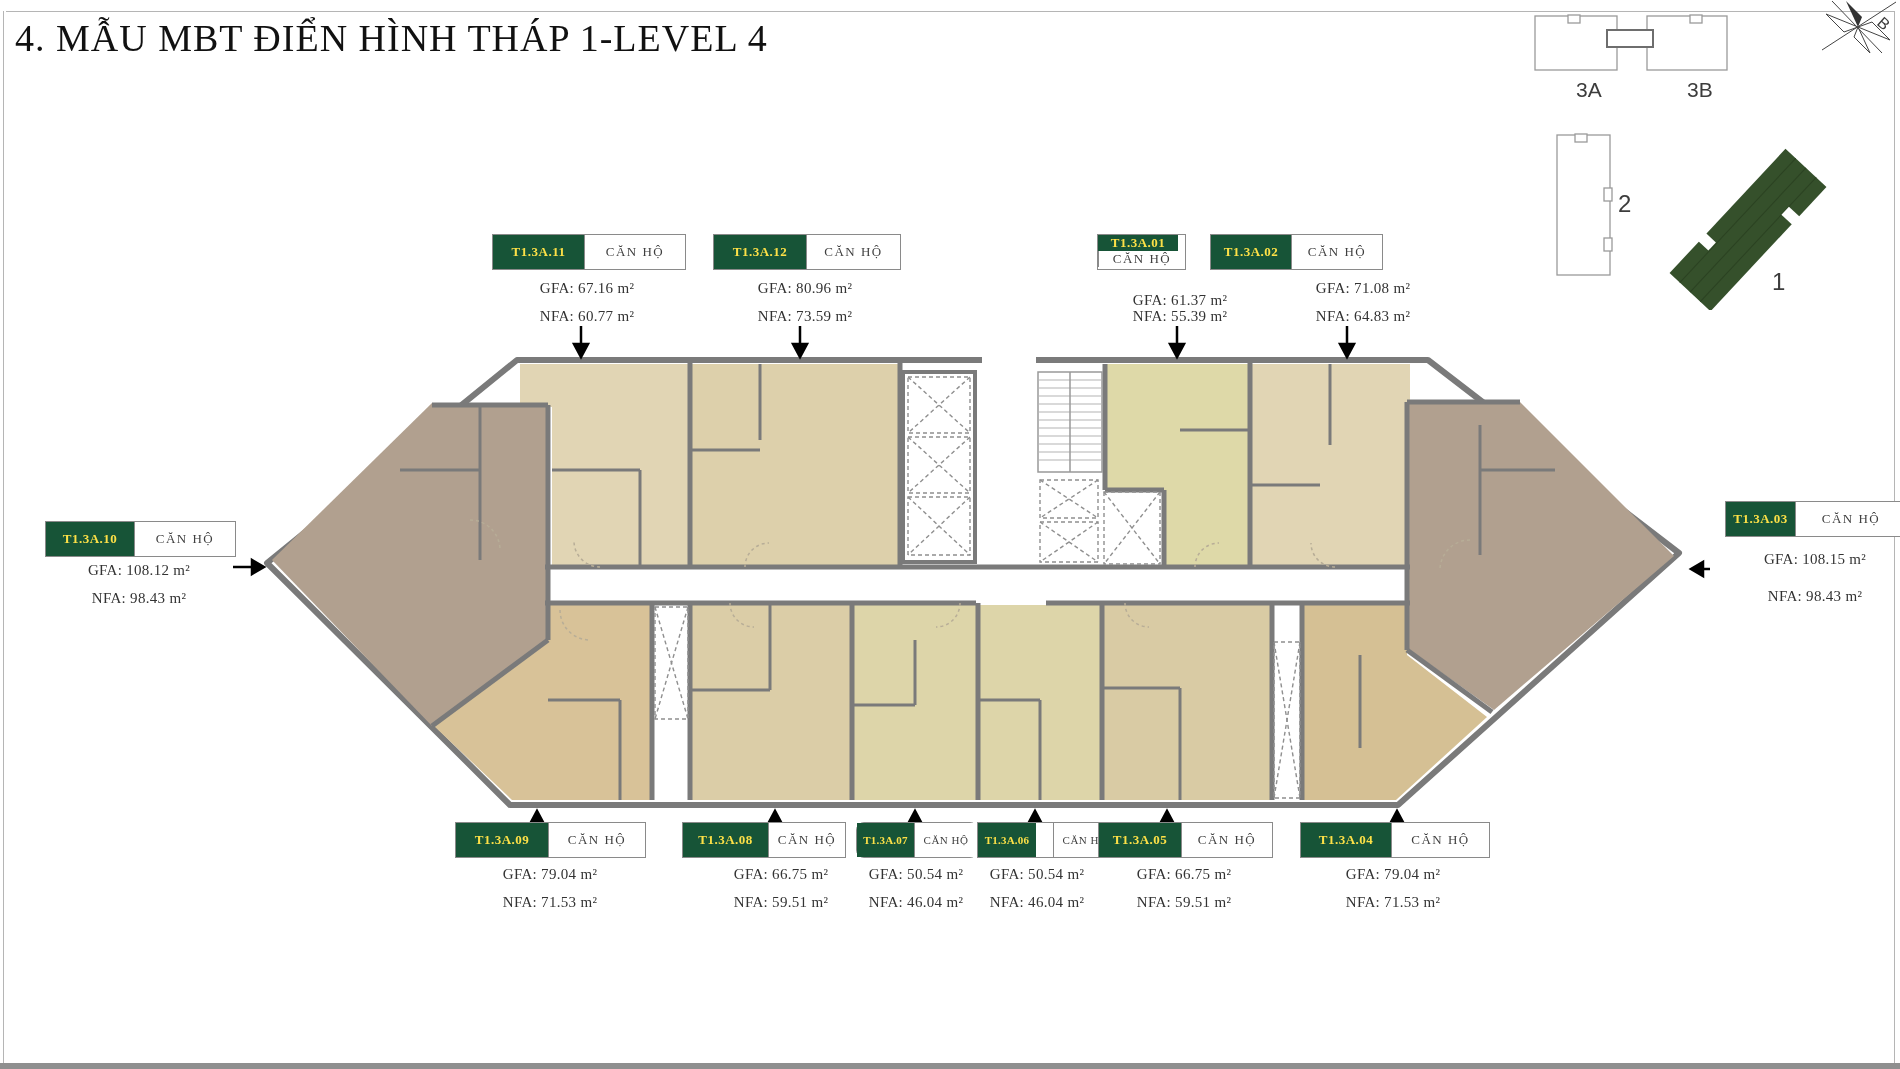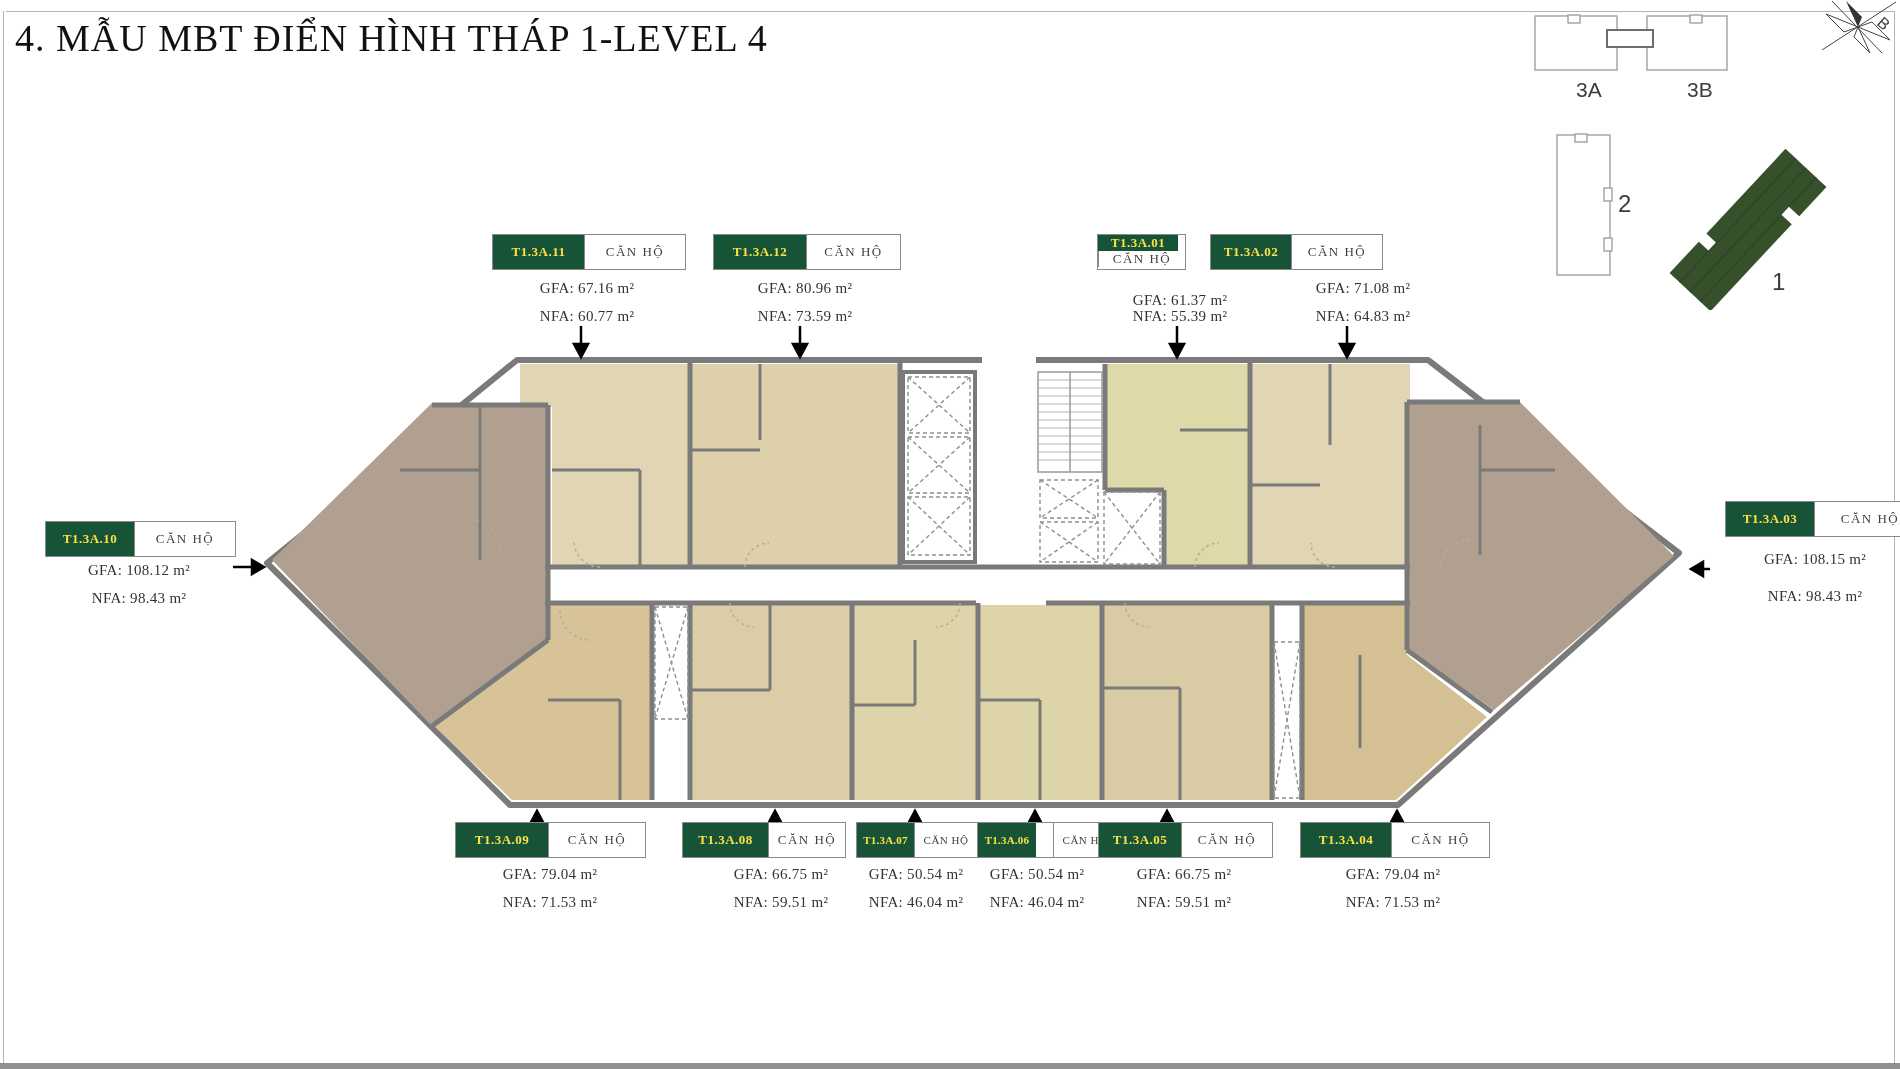--- a/index.html
+++ b/index.html
@@ -283,41 +283,41 @@
   <div class="area" style="left:1263px;top:308px">NFA: 64.83 m²</div>
 
   <div class="badge" style="left:45px;top:521px;">
     <span class="badge-id" style="width:88px">T1.3A.10</span>
     <span class="badge-type" style="width:100px">CĂN HỘ</span>
   </div>
   <div class="area" style="left:39px;top:562px">GFA: 108.12 m²</div>
   <div class="area" style="left:39px;top:590px">NFA: 98.43 m²</div>
 
   <div class="badge" style="left:1725px;top:501px;">
-    <span class="badge-id" style="width:88px">T1.3A.03</span>
+    <span class="badge-id" style="width:69px">T1.3A.03</span>
     <span class="badge-type" style="width:110px">CĂN HỘ</span>
   </div>
   <div class="area" style="left:1715px;top:551px">GFA: 108.15 m²</div>
   <div class="area" style="left:1715px;top:588px">NFA: 98.43 m²</div>
 
   <div class="badge" style="left:455px;top:822px;">
     <span class="badge-id" style="width:92px">T1.3A.09</span>
     <span class="badge-type" style="width:96px">CĂN HỘ</span>
   </div>
   <div class="area" style="left:450px;top:866px">GFA: 79.04 m²</div>
   <div class="area" style="left:450px;top:894px">NFA: 71.53 m²</div>
 
   <div class="badge" style="left:682px;top:822px;justify-content:flex-end;">
     <span class="badge-id" style="width:85px">T1.3A.08</span>
     <span class="badge-type" style="width:76px">CĂN HỘ</span>
   </div>
   <div class="area" style="left:681px;top:866px">GFA: 66.75 m²</div>
   <div class="area" style="left:681px;top:894px">NFA: 59.51 m²</div>
 
-  <div class="badge small" style="left:856px;top:822px;">
+  <div class="badge small" style="left:856px;top:822px;border-radius:8px;">
     <span class="badge-id" style="width:57px">T1.3A.07</span>
     <span class="badge-type" style="width:62px">CĂN HỘ</span>
   </div>
   <div class="area" style="left:816px;top:866px">GFA: 50.54 m²</div>
   <div class="area" style="left:816px;top:894px">NFA: 46.04 m²</div>
 
   <div class="badge small" style="left:977px;top:822px;gap:17px;">
     <span class="badge-id" style="width:58px">T1.3A.06</span>
     <span class="badge-type" style="width:62px">CĂN HỘ</span>
   </div>

